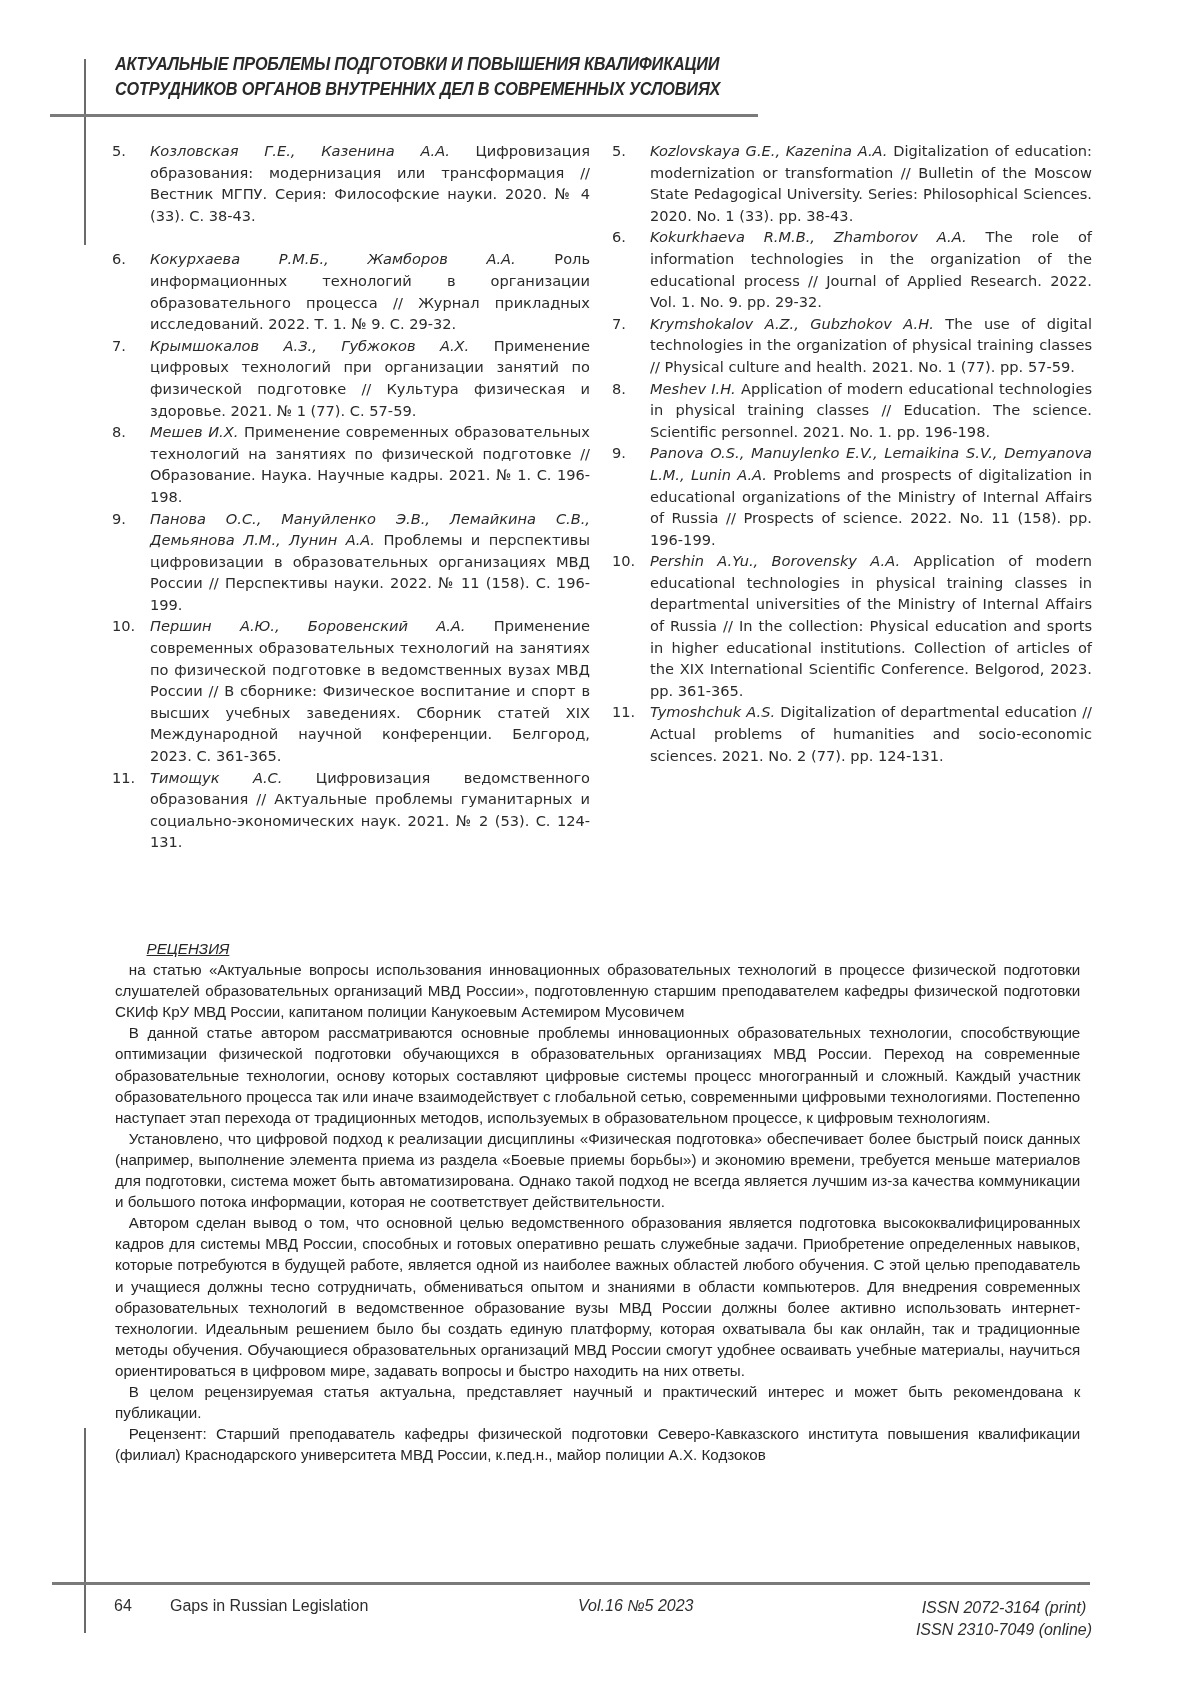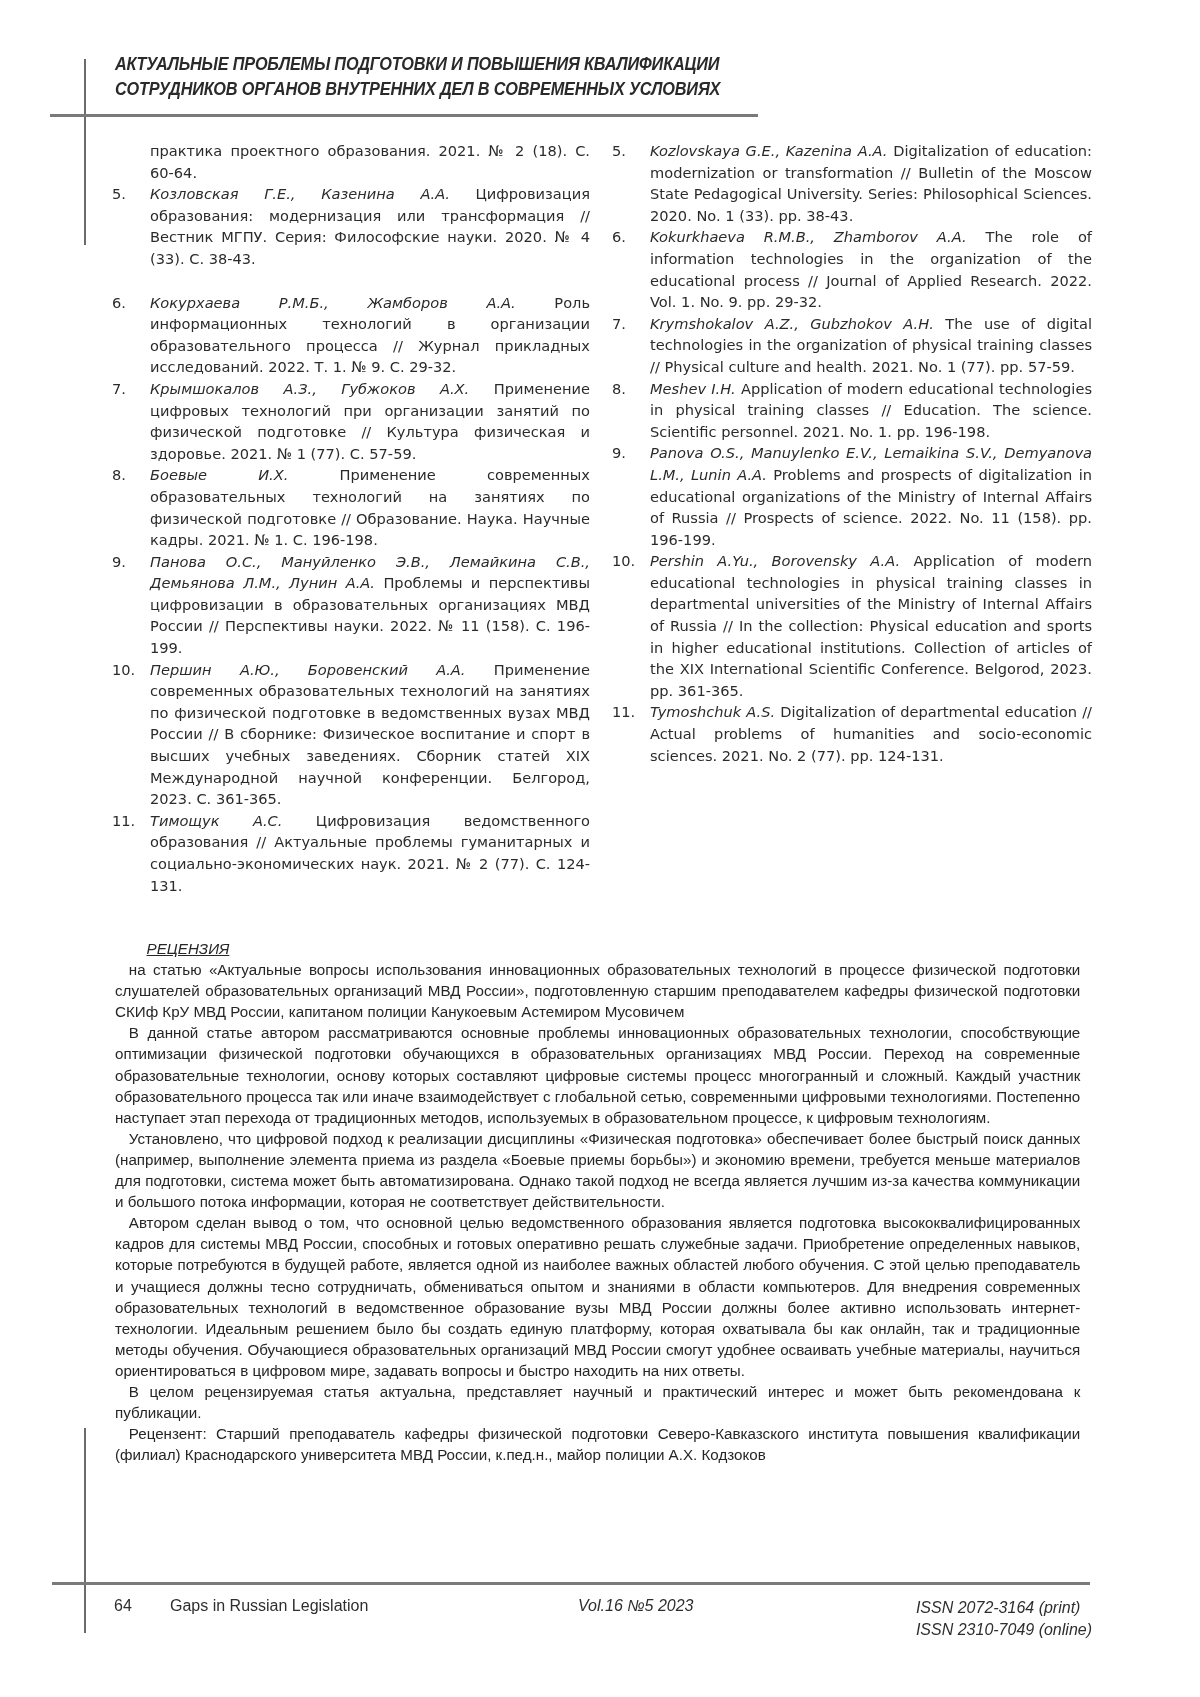--- a/index.html
+++ b/index.html
@@ -21,44 +21,43 @@
   .refs .cont { padding-left: 38px; text-align: justify; }
 
   .review { position: absolute; left: 115px; top: 938px; width: 980px; font-family: "Liberation Sans", sans-serif; font-size: 15.4px; line-height: 21.1px; color: #262626; transform: scaleX(0.985); transform-origin: left top; }
   .review .title { position: relative; left: 32px; font-style: italic; text-decoration: underline; font-size: 15.4px; }
   .review p { margin: 0; text-align: justify; text-indent: 14px; }
 
   .footer { position: absolute; top: 1597px; left: 0; width: 1200px; font-family: "Liberation Sans", sans-serif; font-size: 16px; color: #2e2e2e; }
   .footer .page { position: absolute; left: 114px; top: 0; text-align: center; }
   .footer .journal { position: absolute; left: 170px; top: 0; }
   .footer .vol { position: absolute; left: 578px; top: 0; font-style: italic; text-align: right; }
-  .footer .issn { position: absolute; right: 108px; top: 0; text-align: left; font-style: italic; line-height: 22px; }
+  .footer .issn { position: absolute; right: 108px; top: 0; text-align: center; font-style: italic; line-height: 22px; }
 </style>
 </head>
 <body>
 
 <div class="vrule" style="top:59px; height:186px;"></div>
 <div class="hrule" style="top:114px; left:50px; width:708px;"></div>
 <div class="vrule" style="top:1428px; height:205px;"></div>
 <div class="hrule" style="top:1582px; left:52px; width:1038px;"></div>
 
 <div class="running-head">
   <div>АКТУАЛЬНЫЕ ПРОБЛЕМЫ ПОДГОТОВКИ И ПОВЫШЕНИЯ КВАЛИФИКАЦИИ</div>
   <div>СОТРУДНИКОВ ОРГАНОВ ВНУТРЕННИХ ДЕЛ В СОВРЕМЕННЫХ УСЛОВИЯХ</div>
 </div>
 
 <div class="refs ru">
-  <div class="cont">практика проектного образования. 2021. № 2 (18). С. 60-64.</div>
   <div class="ref"><span class="num">5.</span><span class="auth">Козловская Г.Е., Казенина А.А.</span><span> Цифровизация образования: модернизация или трансформация // Вестник МГПУ. Серия: Философские науки. 2020. № 4 (33). С. 38-43.</span></div>
   <div class="ref gap"><span class="num">6.</span><span class="auth">Кокурхаева Р.М.Б., Жамборов А.А.</span><span> Роль информационных технологий в организации образовательного процесса // Журнал прикладных исследований. 2022. Т. 1. № 9. С. 29-32.</span></div>
   <div class="ref"><span class="num">7.</span><span class="auth">Крымшокалов А.З., Губжоков А.Х.</span><span> Применение цифровых технологий при организации занятий по физической подготовке // Культура физическая и здоровье. 2021. № 1 (77). С. 57-59.</span></div>
-  <div class="ref"><span class="num">8.</span><span class="auth">Боевые И.Х.</span><span> Применение современных образовательных технологий на занятиях по физической подготовке // Образование. Наука. Научные кадры. 2021. № 1. С. 196-198.</span></div>
+  <div class="ref"><span class="num">8.</span><span class="auth">Мешев И.Х.</span><span> Применение современных образовательных технологий на занятиях по физической подготовке // Образование. Наука. Научные кадры. 2021. № 1. С. 196-198.</span></div>
   <div class="ref"><span class="num">9.</span><span class="auth">Панова О.С., Мануйленко Э.В., Лемайкина С.В., Демьянова Л.М., Лунин А.А.</span><span> Проблемы и перспективы цифровизации в образовательных организациях МВД России // Перспективы науки. 2022. № 11 (158). С. 196-199.</span></div>
   <div class="ref"><span class="num">10.</span><span class="auth">Першин А.Ю., Боровенский А.А.</span><span> Применение современных образовательных технологий на занятиях по физической подготовке в ведомственных вузах МВД России // В сборнике: Физическое воспитание и спорт в высших учебных заведениях. Сборник статей XIX Международной научной конференции. Белгород, 2023. С. 361-365.</span></div>
-  <div class="ref"><span class="num">11.</span><span class="auth">Тимощук А.С.</span><span> Цифровизация ведомственного образования // Актуальные проблемы гуманитарных и социально-экономических наук. 2021. № 2 (77). С. 124-131.</span></div>
+  <div class="ref"><span class="num">11.</span><span class="auth">Тимощук А.С.</span><span> Цифровизация ведомственного образования // Актуальные проблемы гуманитарных и социально-экономических наук. 2021. № 2 (53). С. 124-131.</span></div>
 </div>
 
 <div class="refs en">
   <div class="ref"><span class="num">5.</span><span class="auth">Kozlovskaya G.E., Kazenina A.A.</span><span> Digitalization of education: modernization or transformation // Bulletin of the Moscow State Pedagogical University. Series: Philosophical Sciences. 2020. No. 1 (33). pp. 38-43.</span></div>
   <div class="ref"><span class="num">6.</span><span class="auth">Kokurkhaeva R.M.B., Zhamborov A.A.</span><span> The role of information technologies in the organization of the educational process // Journal of Applied Research. 2022. Vol. 1. No. 9. pp. 29-32.</span></div>
   <div class="ref"><span class="num">7.</span><span class="auth">Krymshokalov A.Z., Gubzhokov A.H.</span><span> The use of digital technologies in the organization of physical training classes // Physical culture and health. 2021. No. 1 (77). pp. 57-59.</span></div>
   <div class="ref"><span class="num">8.</span><span class="auth">Meshev I.H.</span><span> Application of modern educational technologies in physical training classes // Education. The science. Scientific personnel. 2021. No. 1. pp. 196-198.</span></div>
   <div class="ref"><span class="num">9.</span><span class="auth">Panova O.S., Manuylenko E.V., Lemaikina S.V., Demyanova L.M., Lunin A.A.</span><span> Problems and prospects of digitalization in educational organizations of the Ministry of Internal Affairs of Russia // Prospects of science. 2022. No. 11 (158). pp. 196-199.</span></div>
   <div class="ref"><span class="num">10.</span><span class="auth">Pershin A.Yu., Borovensky A.A.</span><span> Application of modern educational technologies in physical training classes in departmental universities of the Ministry of Internal Affairs of Russia // In the collection: Physical education and sports in higher educational institutions. Collection of articles of the XIX International Scientific Conference. Belgorod, 2023. pp. 361-365.</span></div>
   <div class="ref"><span class="num">11.</span><span class="auth">Tymoshchuk A.S.</span><span> Digitalization of departmental education // Actual problems of humanities and socio-economic sciences. 2021. No. 2 (77). pp. 124-131.</span></div>

